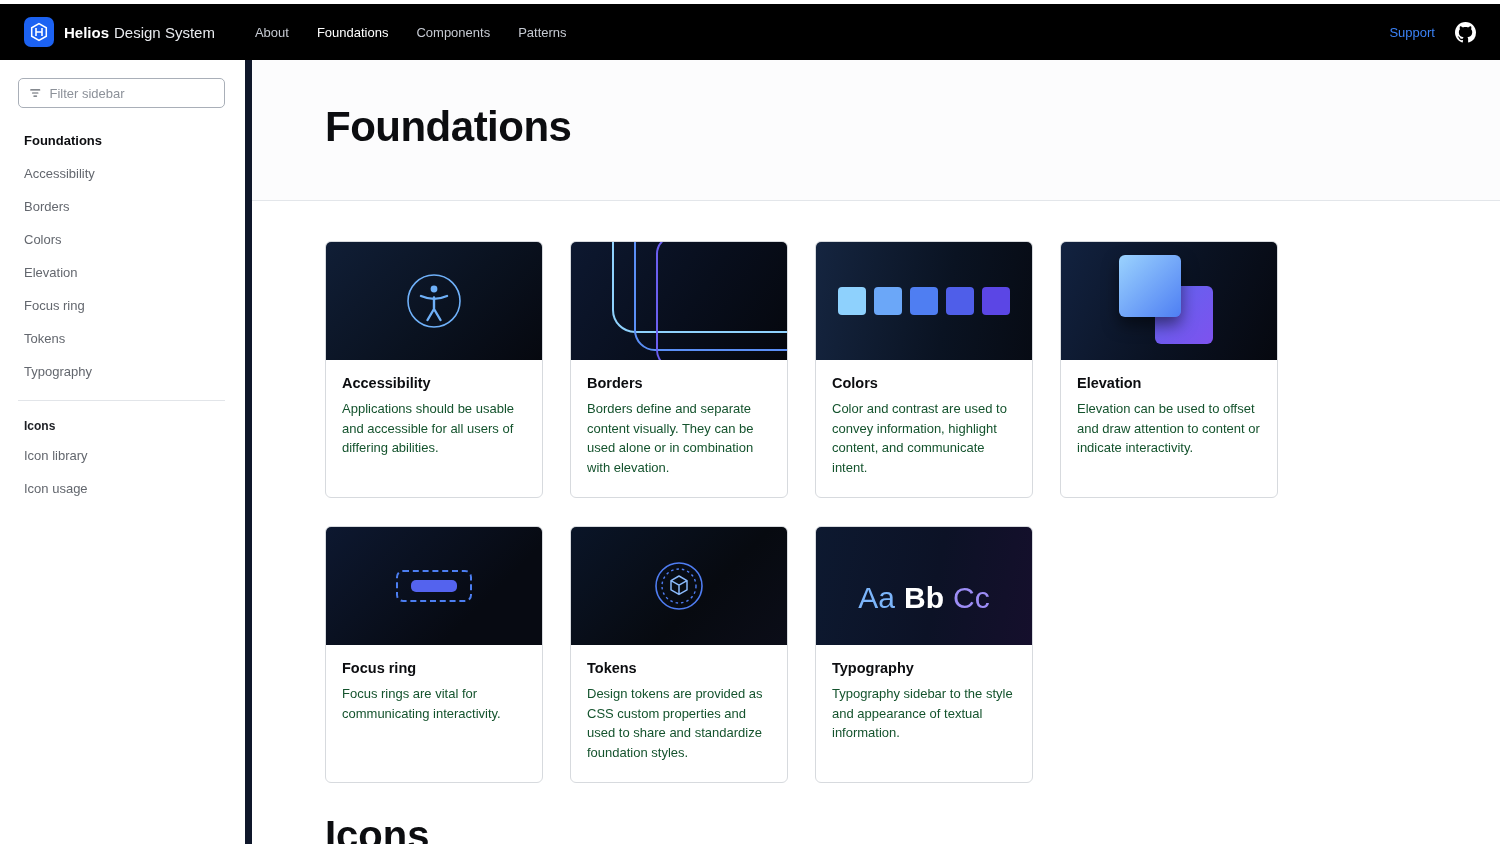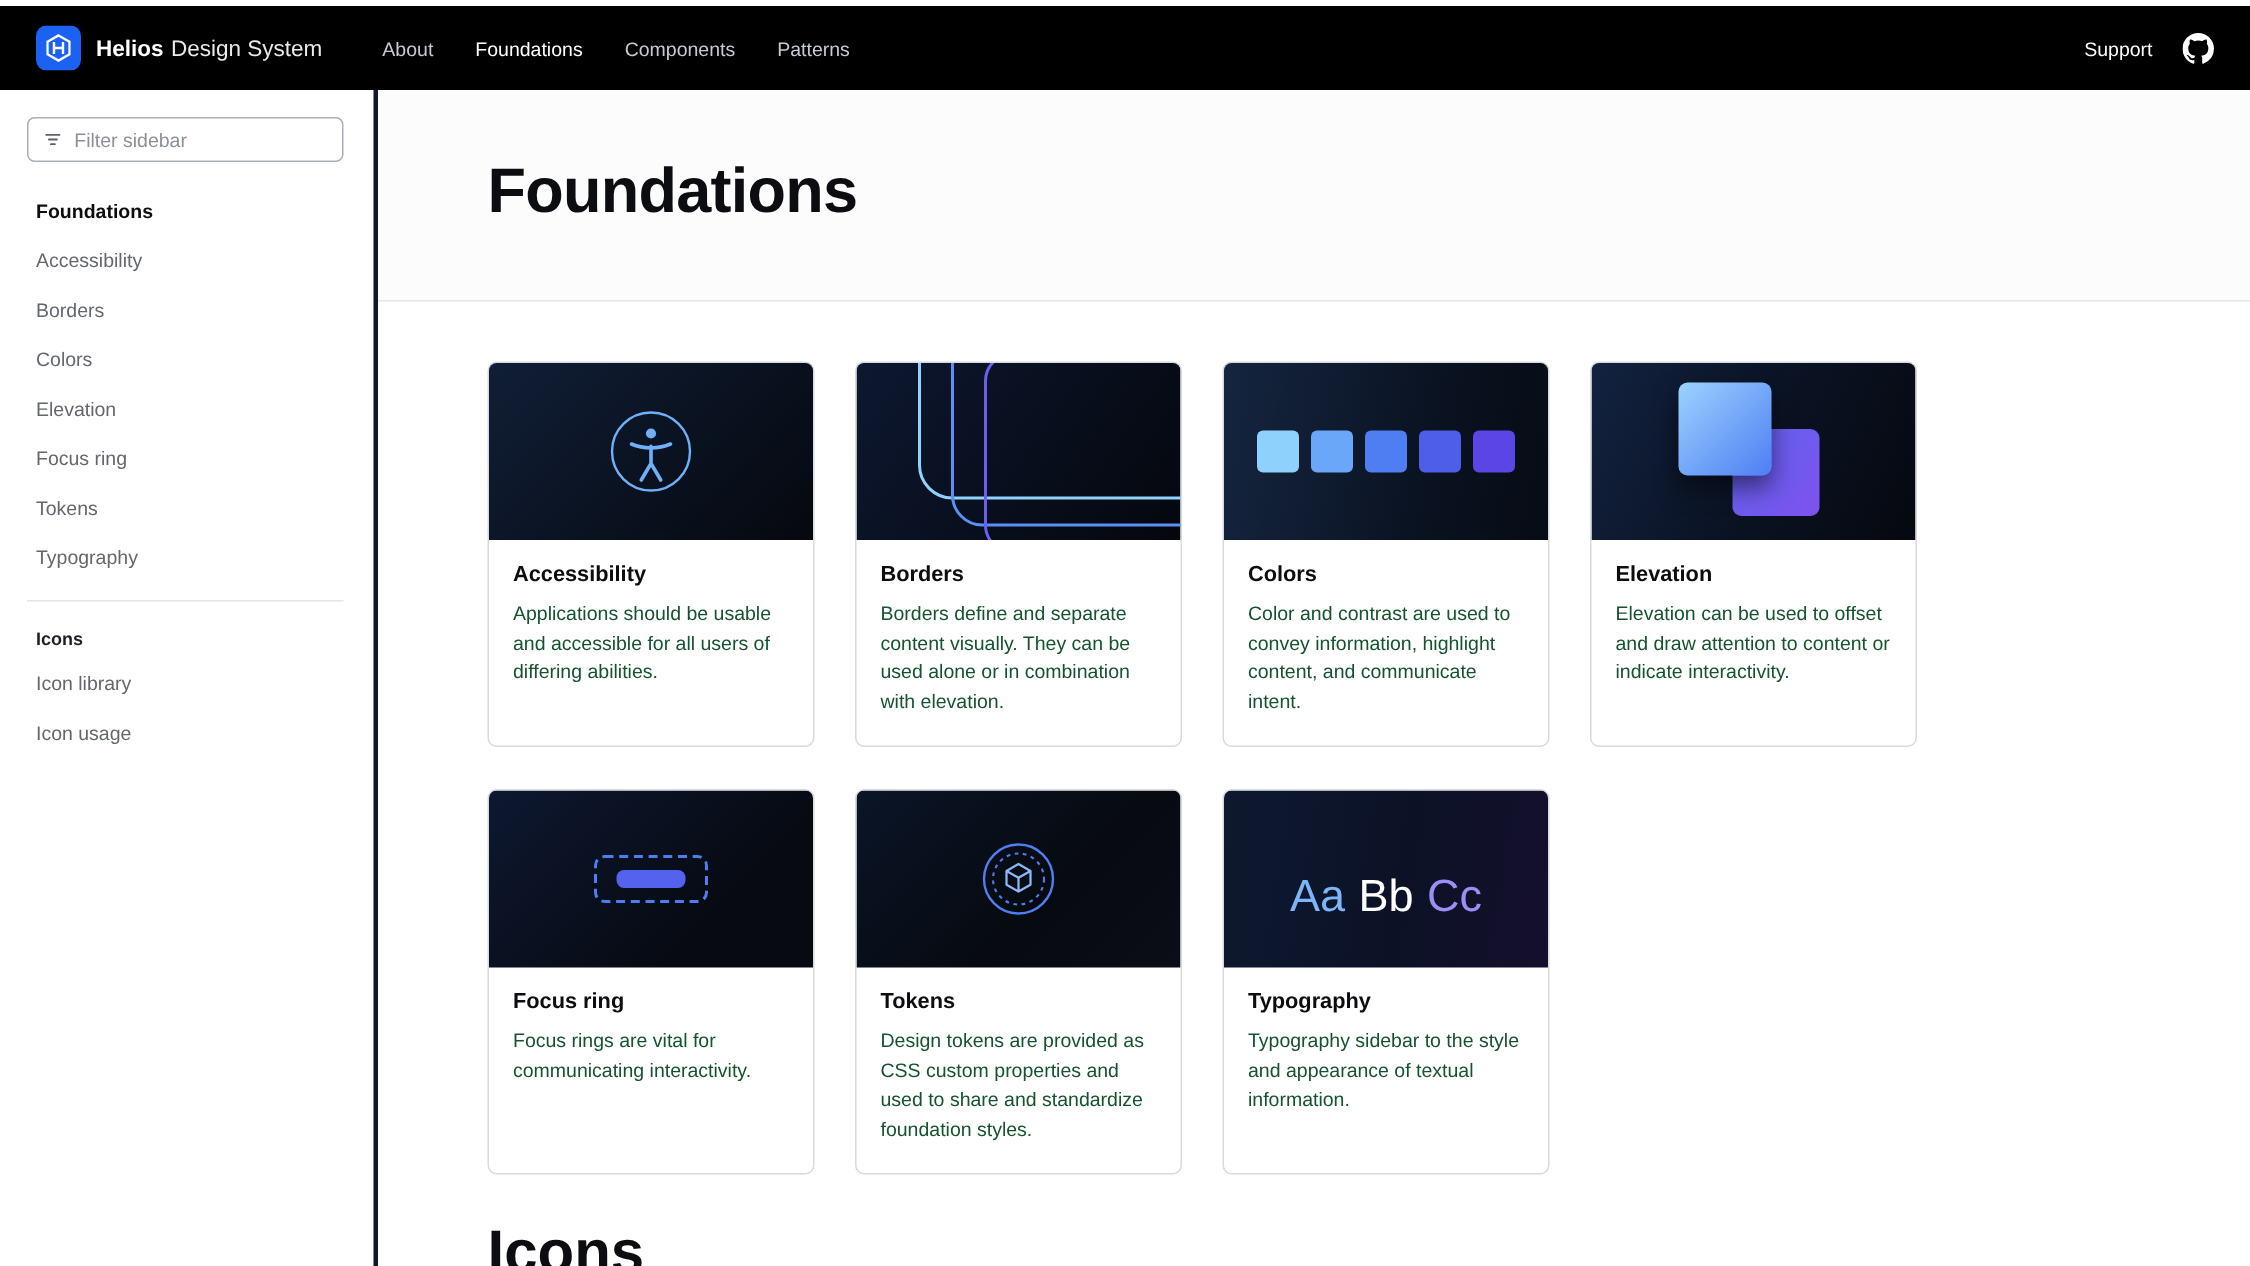--- a/index.html
+++ b/index.html
@@ -12,26 +12,26 @@
   .brand { display: flex; align-items: center; gap: 10px; margin-right: 26px; }
   .brand-logo { width: 30px; height: 30px; flex: 0 0 auto; }
   .brand-text { font-size: 15px; color: #fff; white-space: nowrap; }
   .brand-text .bold { font-weight: 700; }
   .brand-text .light { font-weight: 400; color: #e8eaee; margin-left: 5px; }
   .nav-links { display: flex; align-items: center; height: 100%; justify-content: flex-end; }
   .nav-link { color: #c6cad2; font-size: 13px; padding: 0 14px; height: 56px;
     display: flex; align-items: center; cursor: pointer; text-decoration: none; }
   .nav-link.active { color: #ffffff; }
   .nav-right { margin-left: auto; display: flex; align-items: center; gap: 20px; }
-  .support-link { color: #ffffff; font-size: 13px; cursor: pointer; }
+  .support-link { color: #3b82f6; font-size: 13px; cursor: pointer; }
   .github-icon { width: 21px; height: 21px; fill: #fff; cursor: pointer; display: block; }
 
   
   .sidebar { position: fixed; top: 56px; left: 0; bottom: 0; width: 252px; background: #fff;
-    border-right: 3px solid #0f172a; padding: 22px 20px 0 18px; }
+    border-right: 7px solid #0f172a; padding: 22px 20px 0 18px; }
   .filter-box { display: flex; align-items: center; gap: 8px; border: 1px solid #a9afb8;
     border-radius: 5px; height: 30px; padding: 0 10px; background: #fff; margin-bottom: 16px; }
   .filter-box input { border: none; outline: none; font-size: 13px; width: 100%;
     font-family: "Liberation Sans", sans-serif; color: #3b3d45; background: transparent; }
   .filter-box input::placeholder { color: #8c9199; }
   .side-list { list-style: none; }
   .side-item { font-size: 13px; color: #63676e; padding: 9px 6px; border-radius: 5px; cursor: pointer; }
   .side-item.active { color: #0c0d10; font-weight: 700; }
   .side-divider { border: none; border-top: 1px solid #e2e5e9; margin: 12px 0 14px 0; }
   .side-heading { font-size: 12px; font-weight: 700; color: #1d1f24; padding: 4px 6px 6px 6px; }
@@ -72,21 +72,21 @@
     background: linear-gradient(135deg, #5f64ef 0%, #7e52ee 100%); z-index: 1; }
 
   
   .focus-outer { width: 76px; height: 32px; border: 2px dashed #4c7ef2; border-radius: 7px;
     display: flex; align-items: center; justify-content: center; }
   .focus-inner { width: 46px; height: 12px; border-radius: 5px; background: #5463ee; }
 
   
   .type-row { display: flex; align-items: baseline; gap: 9px; font-size: 30px; letter-spacing: 0; }
   .type-aa { color: #7cb5fa; font-weight: 400; }
-  .type-bb { color: #ffffff; font-weight: 400; margin-top: 24px; }
+  .type-bb { color: #ffffff; font-weight: 700; margin-top: 24px; }
   .type-cc { color: #9d8df6; font-weight: 400; }
 
   .partial-heading { margin-top: 30px; font-size: 40px; font-weight: 700; color: #0c0d10; }
 </style>
 </head>
 <body>
 
 <header class="navbar">
   <div class="brand">
     <svg class="brand-logo" viewBox="0 0 30 30">

